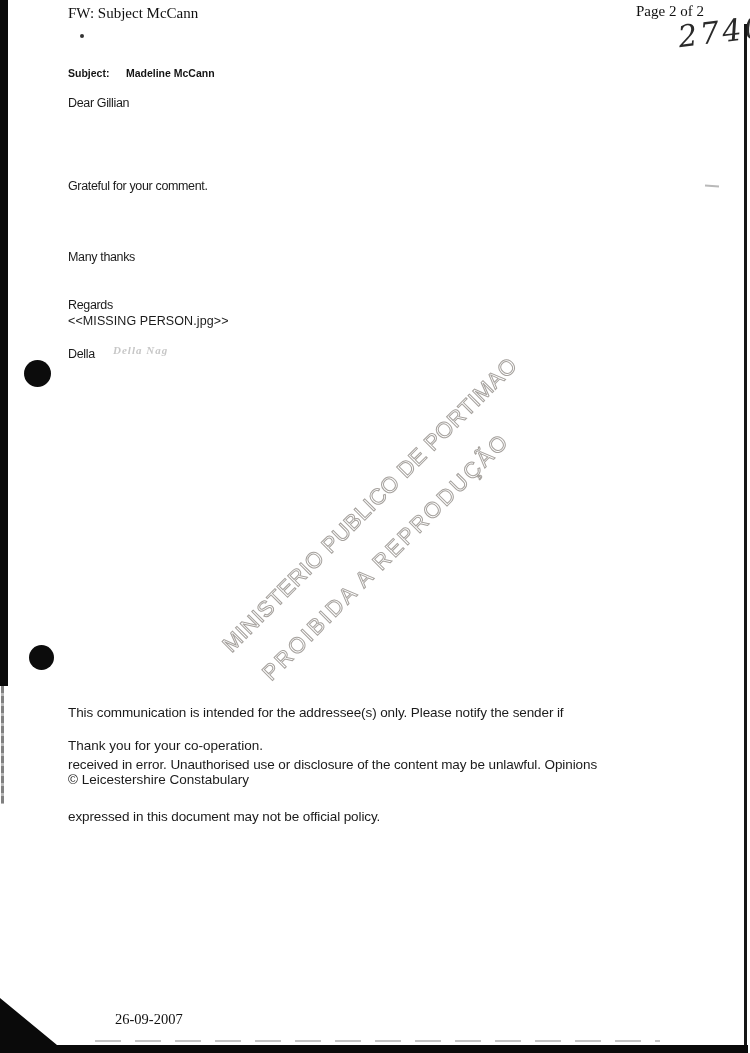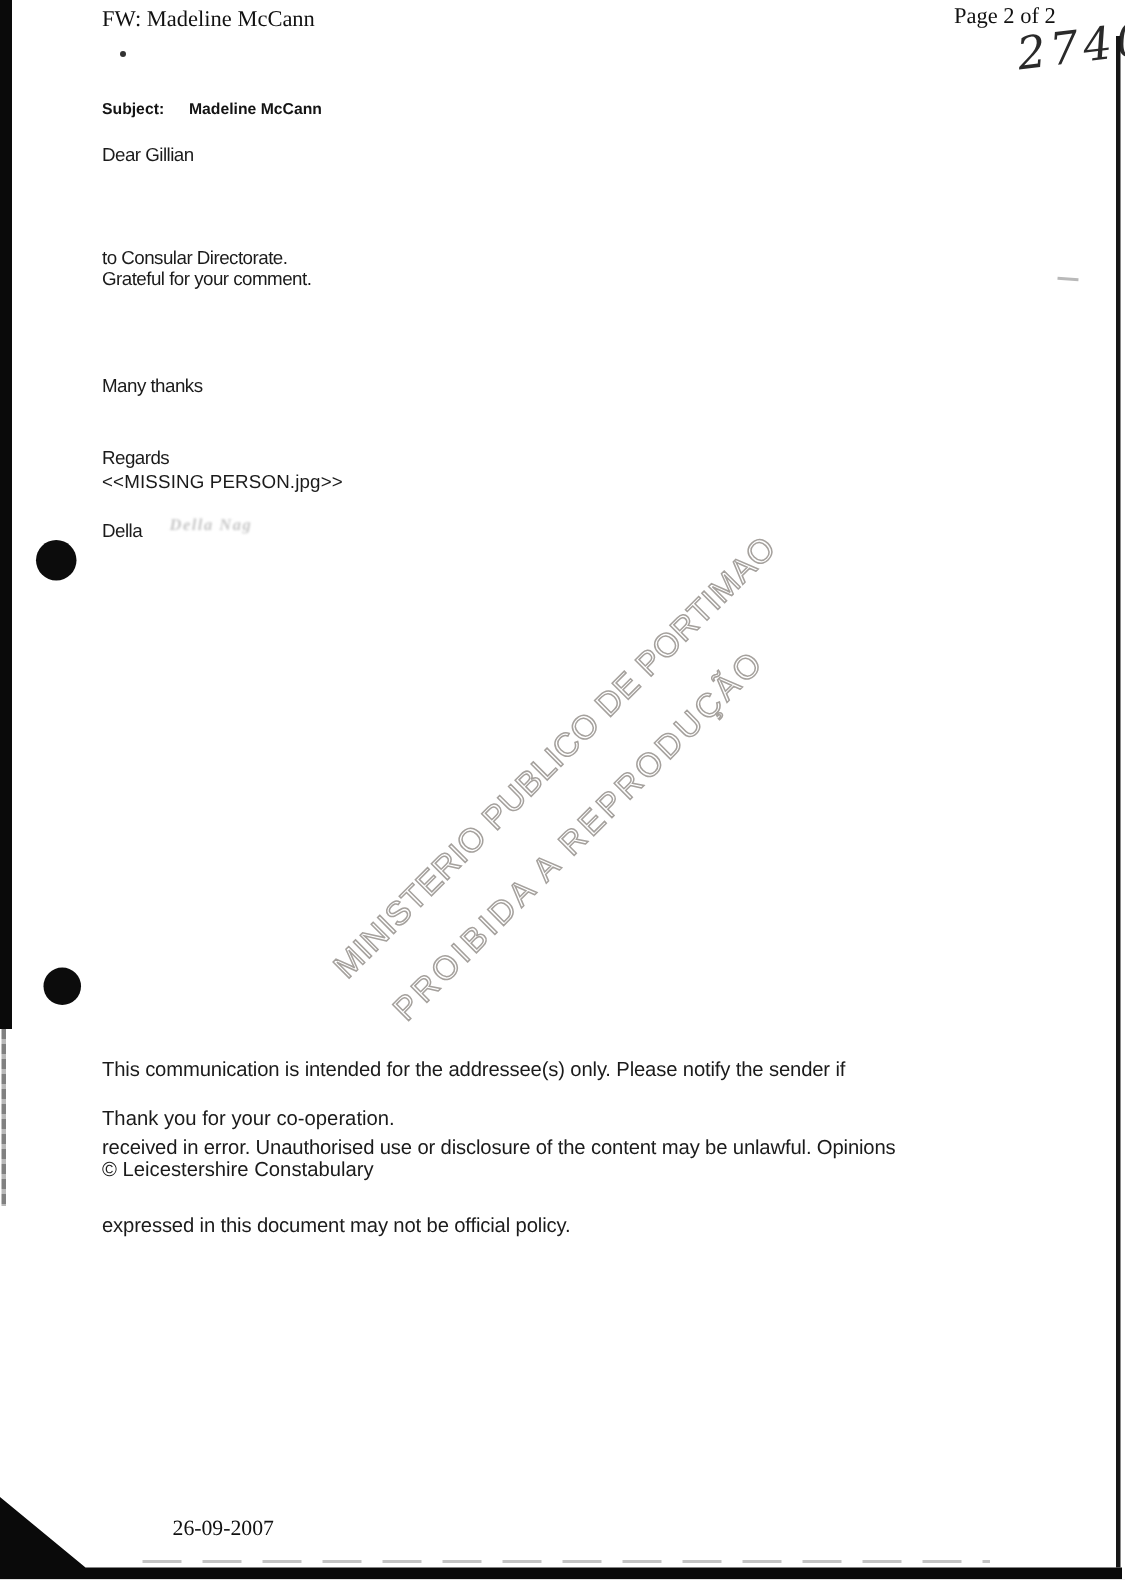--- a/index.html
+++ b/index.html
@@ -90,33 +90,32 @@
   <svg class="abs bottom-artifact" width="750" height="65">
     <line x1="95" y1="53" x2="660" y2="53" stroke="#c4c4c4" stroke-width="2" stroke-dasharray="26 14"></line>
     <polygon points="0,10 57,57 748,57 748,65 0,65" fill="#0a0a0a"></polygon>
   </svg>
   <div class="abs speck"></div>
   <div class="abs stray-mark"></div>
 
   <div class="abs watermark wm1">MINISTERIO PUBLICO DE PORTIMAO</div>
   <div class="abs watermark wm2">PROIBIDA A REPRODUÇÃO</div>
 
-  <div class="abs serif doc-title">FW: Madeline McCann</div>
+  <div class="abs serif doc-title">FW: Subject McCann</div>
   <div class="abs serif page-number">Page 2 of 2</div>
   <div class="abs handwritten">2740</div>
 
   <div class="abs subject-row">
     <span class="subject-label">Subject:</span>
     <span>Madeline McCann</span>
   </div>
 
   <div class="abs bodytext salutation">Dear Gillian</div>
 
   <div class="abs bodytext para1">
-    <div>to Consular Directorate.</div>
   </div>
 
   <div class="abs bodytext grateful">Grateful for your comment.</div>
 
   <div class="abs bodytext closing">
     <div>Many thanks</div>
     <div>Regards</div>
     <div>Della</div>
   </div>
 

